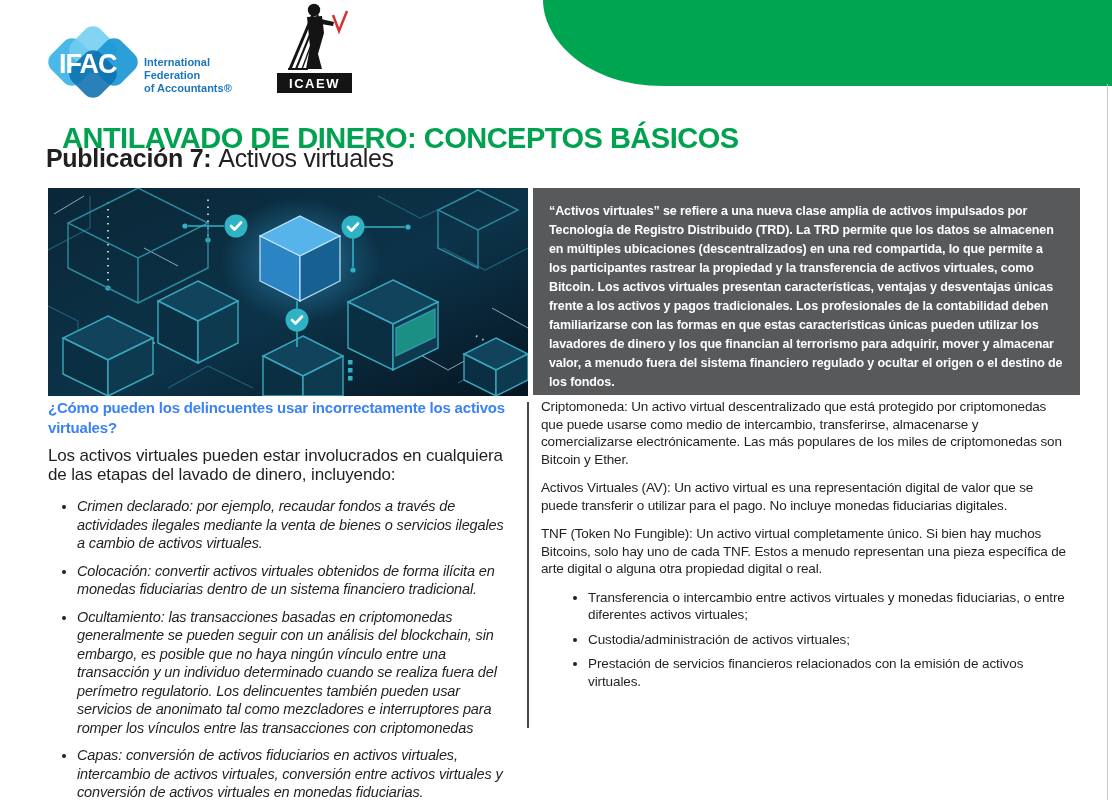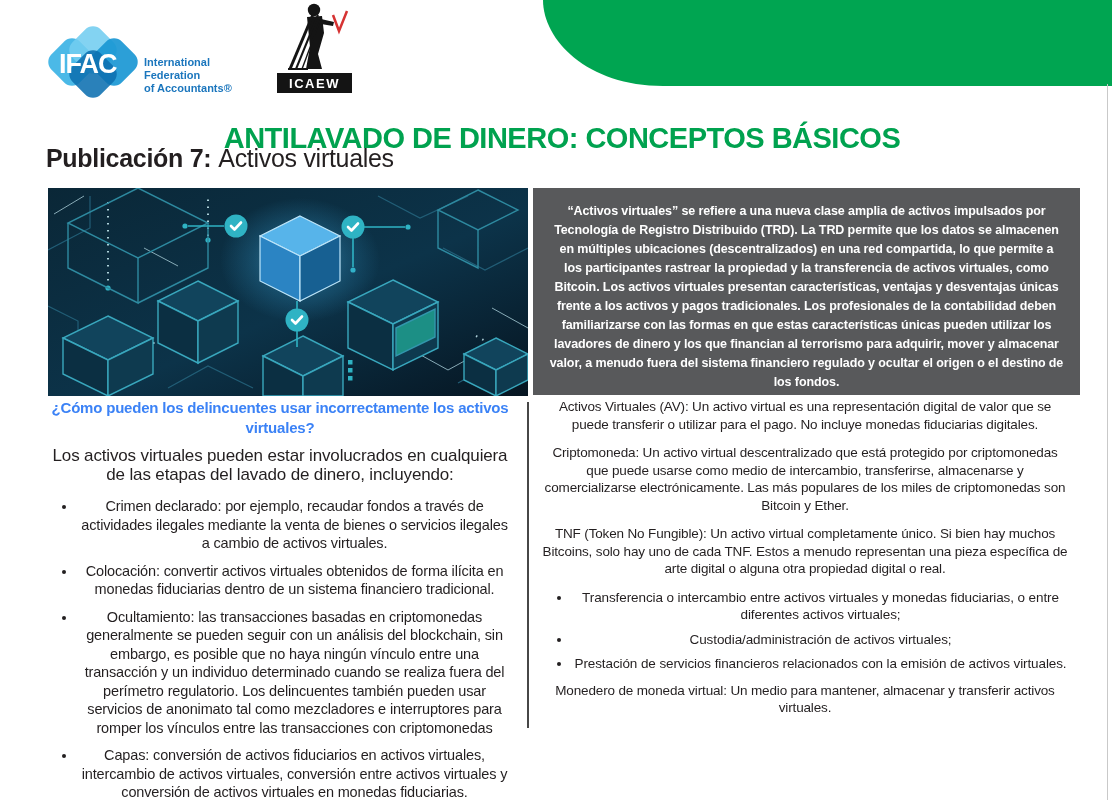--- a/index.html
+++ b/index.html
@@ -1,20 +1,20 @@
 <!DOCTYPE html>
 <html><head>
 <meta charset="utf-8">
 <style>
   html,body{margin:0;padding:0;}
   body{
     width:1112px;height:800px;background:#ffffff;overflow:hidden;
     font-family:"Liberation Sans","DejaVu Sans",sans-serif;color:#231f20;position:relative;
   }
-  .page{position:absolute;inset:0;text-align:center;}
+  .page{position:absolute;inset:0;}
   
   .swoosh{position:absolute;top:0;right:0;width:585px;height:86px;}
   .edge-line{position:absolute;top:84px;bottom:0;left:1107px;width:1px;background:#c9c9c9;}
   
   .ifac-logo{position:absolute;left:48px;top:26px;width:185px;height:76px;}
   .icaew-logo{position:absolute;left:277px;top:2px;width:78px;height:92px;}
   
   .main-title{
     position:absolute;left:46px;top:106px;margin:16px;width:1000px;
     font-size:29px;font-weight:bold;letter-spacing:-0.5px;color:#00a24f;white-space:nowrap;
@@ -30,24 +30,24 @@
   .overview-box p{margin:0;font-size:12.5px;font-weight:bold;line-height:19px;letter-spacing:-0.1px;}
   
   .col-left{position:absolute;left:48px;top:398px;width:464px;}
   .col-right{position:absolute;left:541px;top:398px;width:528px;}
   .col-divider{position:absolute;left:527px;top:402px;width:2px;height:326px;background:#474747;}
   .col-left h2,.col-right h2{
     margin:0 0 9px 0;font-size:15px;font-weight:bold;line-height:20px;letter-spacing:-0.2px;color:#3b82f6;
   }
   .col-left p,.col-right p{margin:0 0 11px 0;font-size:17px;line-height:18.5px;letter-spacing:-0.15px;}
   .col-right p{font-size:13.5px;line-height:17.5px;}
-  .col-left ul{margin:13px 0 8px 0;padding:0 0 0 29px;}
+  .col-left ul{margin:13px 0 8px 0;padding:0 0 0 29px;font-style:italic;}
   .col-left li{margin:0 0 9px 0;font-size:14.5px;line-height:18.5px;letter-spacing:-0.15px;}
   .col-right ul{margin:2px 0 9px 0;padding:0 0 0 31px;}
-  .col-right li{margin:0 0 7px 0;font-size:13.5px;line-height:17.5px;letter-spacing:-0.1px;}
+  .col-right li{margin:0 0 7px 16px;font-size:13.5px;line-height:17.5px;letter-spacing:-0.1px;}
 </style>
 </head>
 <body>
 
 <div class="page">
 
   <svg class="swoosh" viewBox="0 0 585 86" aria-hidden="true">
     <path d="M16,0 C16,40 60,86 136,86 L585,86 L585,0 Z" fill="#00A551"></path>
   </svg>
   <div class="edge-line"></div>
@@ -212,24 +212,23 @@
       <li>Colocación: convertir activos virtuales obtenidos de forma ilícita en monedas fiduciarias dentro de un sistema financiero tradicional.</li>
       <li>Ocultamiento: las transacciones basadas en criptomonedas generalmente se pueden seguir con un análisis del blockchain, sin embargo, es posible que no haya ningún vínculo entre una transacción y un individuo determinado cuando se realiza fuera del perímetro regulatorio. Los delincuentes también pueden usar servicios de anonimato tal como mezcladores e interruptores para romper los vínculos entre las transacciones con criptomonedas</li>
       <li>Capas: conversión de activos fiduciarios en activos virtuales, intercambio de activos virtuales, conversión entre activos virtuales y conversión de activos virtuales en monedas fiduciarias.</li>
 
     </ul>
   </div>
 
   <div class="col-divider"></div>
 
   <div class="col-right">
+    <p>Criptomoneda: Un activo virtual descentralizado que está protegido por criptomonedas que puede usarse como medio de intercambio, transferirse, almacenarse y comercializarse electrónicamente. Las más populares de los miles de criptomonedas son Bitcoin y Ether.</p>
     <p>Activos Virtuales (AV): Un activo virtual es una representación digital de valor que se puede transferir o utilizar para el pago. No incluye monedas fiduciarias digitales.</p>
-    <p>Criptomoneda: Un activo virtual descentralizado que está protegido por criptomonedas que puede usarse como medio de intercambio, transferirse, almacenarse y comercializarse electrónicamente. Las más populares de los miles de criptomonedas son Bitcoin y Ether.</p>
     <p>TNF (Token No Fungible): Un activo virtual completamente único. Si bien hay muchos Bitcoins, solo hay uno de cada TNF. Estos a menudo representan una pieza específica de arte digital o alguna otra propiedad digital o real.</p>
     <ul>
       <li>Transferencia o intercambio entre activos virtuales y monedas fiduciarias, o entre diferentes activos virtuales;</li>
       <li>Custodia/administración de activos virtuales;</li>
       <li>Prestación de servicios financieros relacionados con la emisión de activos virtuales.</li>
     </ul>
-    <p>Monedero de moneda virtual: Un medio para mantener, almacenar y transferir activos virtuales.</p>
   </div>
 
 </div>
 
 </body></html>

